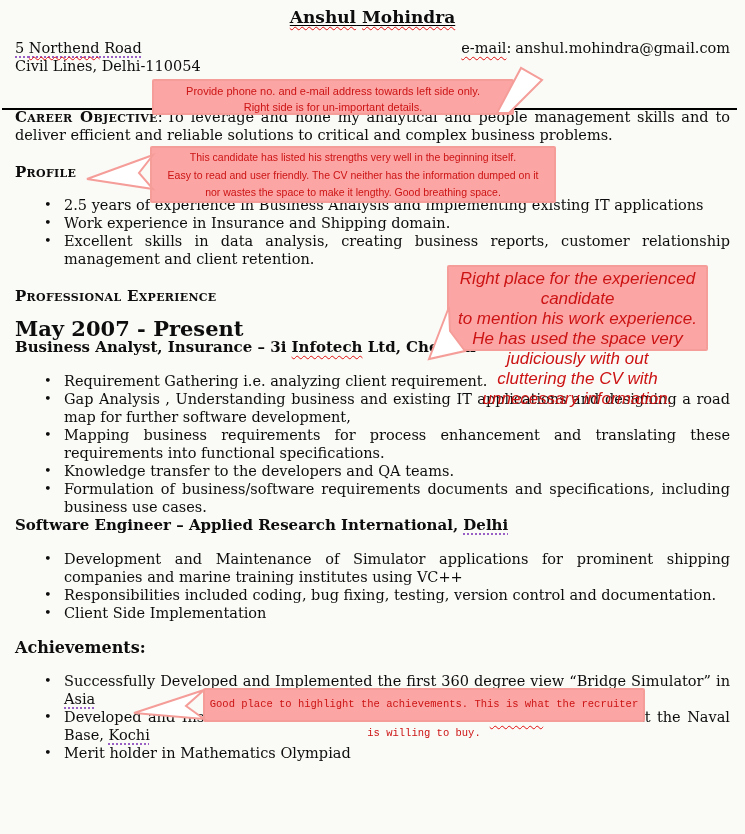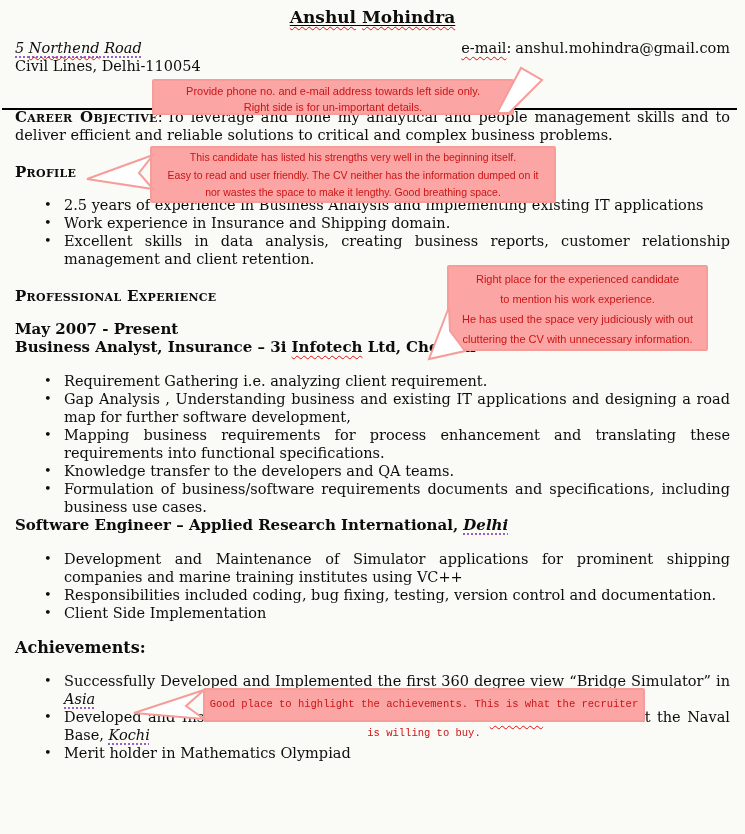--- a/index.html
+++ b/index.html
@@ -17,51 +17,51 @@
     line-height:18px;
     position:relative;
   }
   .page{position:relative;width:745px;height:834px;}
 
   
   .name{margin-top:6px;text-align:center;font-size:17px;font-weight:bold;line-height:22px;}
   .name .solid-u{text-decoration:underline solid #000 1px;text-underline-offset:2px;}
   .wavy-red{text-decoration:underline wavy #e01010 1px;text-underline-offset:3px;}
   .wavy-green{text-decoration:underline wavy #19a019 1px;text-underline-offset:3px;}
-  .dot-purple{text-decoration:underline dotted #9a5fc5 1.5px;text-underline-offset:3px;font-style:italic;}
+  .dot-purple{text-decoration:underline dotted #9a5fc5 1.5px;text-underline-offset:3px;}
   .contact{display:flex;justify-content:space-between;margin:11px 15px 0 15px;line-height:18px;}
   .contact .right{text-align:right;}
   .colon{margin-right:4px;}
 
   
   .hr{position:absolute;left:2px;top:102px;width:735px;height:2px;background:#000;z-index:1;}
 
   
   .objective{margin:33px 15px 0 15px;text-align:justify;}
   .sec{font-variant:small-caps;font-weight:bold;font-size:15px;letter-spacing:.3px;}
   .h-block{margin:19px 15px 0 15px;}
   ul{list-style:none;}
   .blist{margin:15px 15px 0 42px;}
   .blist li{position:relative;padding-left:22px;text-align:justify;}
   .blist li::before{content:"•";position:absolute;left:2px;top:0;font-size:13px;}
-  .dates{margin:15px 15px 0 15px;font-weight:bold;font-size:15px;}
+  .dates{margin:15px 15px 0 15px;font-weight:bold;font-size:21px;}
   .jobtitle{margin:0 15px 0 15px;font-weight:bold;font-size:15px;}
   .mt14{margin-top:14px;}
   .mt16{margin-top:16px;}
   .ach-head{margin:17px 15px 0 15px;font-weight:bold;font-size:16px;}
 
   
   .co{
     position:absolute;background:#fca5a5;border:2px solid var(--co-border);
     color:var(--co-text);font-family:"Liberation Sans",sans-serif;
     text-align:center;z-index:3;border-radius:2px;
   }
   .co-header{left:152px;top:73px;width:362px;height:36px;font-size:11px;line-height:16px;padding-top:2px;}
   .co-profile{left:150px;top:140px;width:406px;height:57px;font-size:10.5px;line-height:17.5px;padding-top:1px;}
-  .co-exp{left:447px;top:259px;width:261px;height:86px;font-size:11px;line-height:20px;padding-top:2px;}
+  .co-exp{left:447px;top:259px;width:261px;height:86px;font-size:17px;line-height:20px;padding-top:2px;font-style:italic;}
   .co-ach{left:203px;top:682px;width:442px;height:34px;font-size:10.5px;line-height:29px;font-family:Liberation Mono, monospace;}
 
   .tails{position:absolute;left:0;top:0;width:745px;height:834px;z-index:4;pointer-events:none;}
   .tails polygon{fill:#fff;stroke:var(--co-border);stroke-width:2;}
 </style>
 </head>
 <body>
 
 <div class="page">
 

